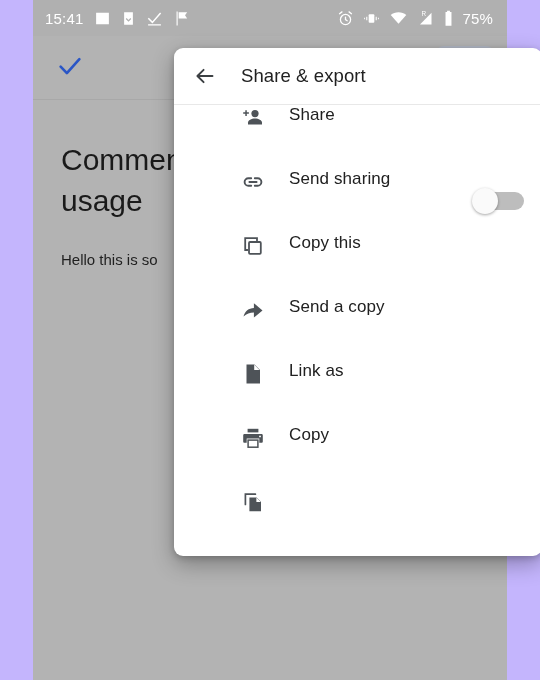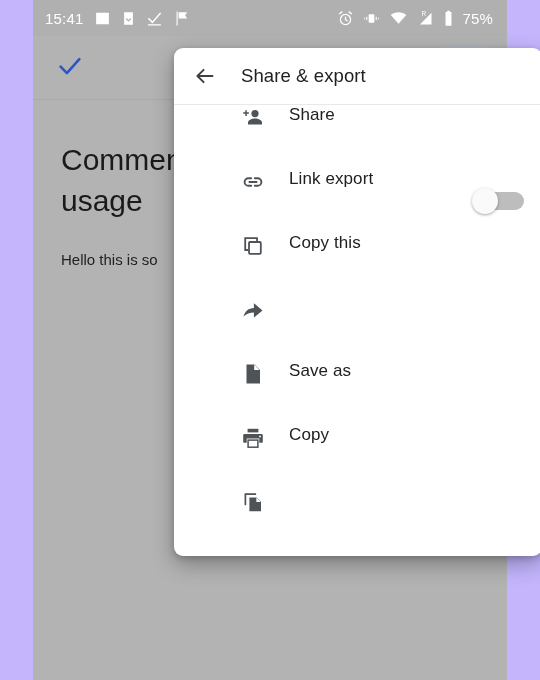--- a/index.html
+++ b/index.html
@@ -229,21 +229,21 @@
         <span class="mi-label">Share</span>
         <span class="mi-trail"></span>
       </div>
 
       <div class="mi">
         <span class="mi-icon">
           <svg width="24" height="24" viewBox="0 0 24 24">
             <path fill="none" stroke="#4e5358" stroke-width="1.9" stroke-linecap="round" d="M10.2 8.2H7.4a3.8 3.8 0 000 7.6h2.8M13.8 8.2h2.8a3.8 3.8 0 010 7.6h-2.8M8.4 12h7.2"></path>
           </svg>
         </span>
-        <span class="mi-label">Link export</span>
+        <span class="mi-label">Send sharing</span>
         <span class="mi-trail">
           <span class="toggle">
             <span class="track"></span>
             <span class="knob"></span>
           </span>
         </span>
       </div>
 
       <div class="mi">
         <span class="mi-icon">
@@ -255,31 +255,32 @@
         <span class="mi-label">Copy this</span>
         <span class="mi-trail"></span>
       </div>
 
       <div class="mi">
         <span class="mi-icon">
           <svg width="24" height="24" viewBox="0 0 24 24">
             <path fill="#4e5358" d="M2.5 18.5c1.4-5.6 5.2-8.4 10.4-8.6V5.2l8.6 7.2-8.6 7.2v-5c-4.1 0-7.3 1.3-10.4 3.9z"></path>
           </svg>
         </span>
+        <span class="mi-label">Send a copy</span>
         <span class="mi-trail"></span>
       </div>
 
       <div class="mi">
         <span class="mi-icon">
           <svg width="24" height="24" viewBox="0 0 24 24">
             <path fill="#4e5358" d="M5.5 2.5h8L19 8v13.5H5.5V2.5z"></path>
             <path fill="#ffffff" d="M13.2 2.6v5.3h5.3l-5.3-5.3z"></path>
           </svg>
         </span>
-        <span class="mi-label">Save as</span>
+        <span class="mi-label">Link as</span>
         <span class="mi-trail"></span>
       </div>
 
       <div class="mi">
         <span class="mi-icon">
           <svg width="24" height="24" viewBox="0 0 24 24">
             <rect x="6.6" y="2.8" width="10.8" height="3.6" fill="#4e5358"></rect>
             <path fill="#4e5358" d="M3.4 8h17.2c.7 0 1.2.6 1.2 1.3v6.2c0 .7-.5 1.3-1.2 1.3h-2.3v-4.2H5.7v4.2H3.4c-.7 0-1.2-.6-1.2-1.3V9.3C2.2 8.6 2.7 8 3.4 8z"></path>
             <rect x="7.1" y="14.1" width="9.8" height="7.1" fill="#ffffff" stroke="#4e5358" stroke-width="1.5"></rect>
             <circle cx="19" cy="10.4" r="0.95" fill="#ffffff"></circle>

